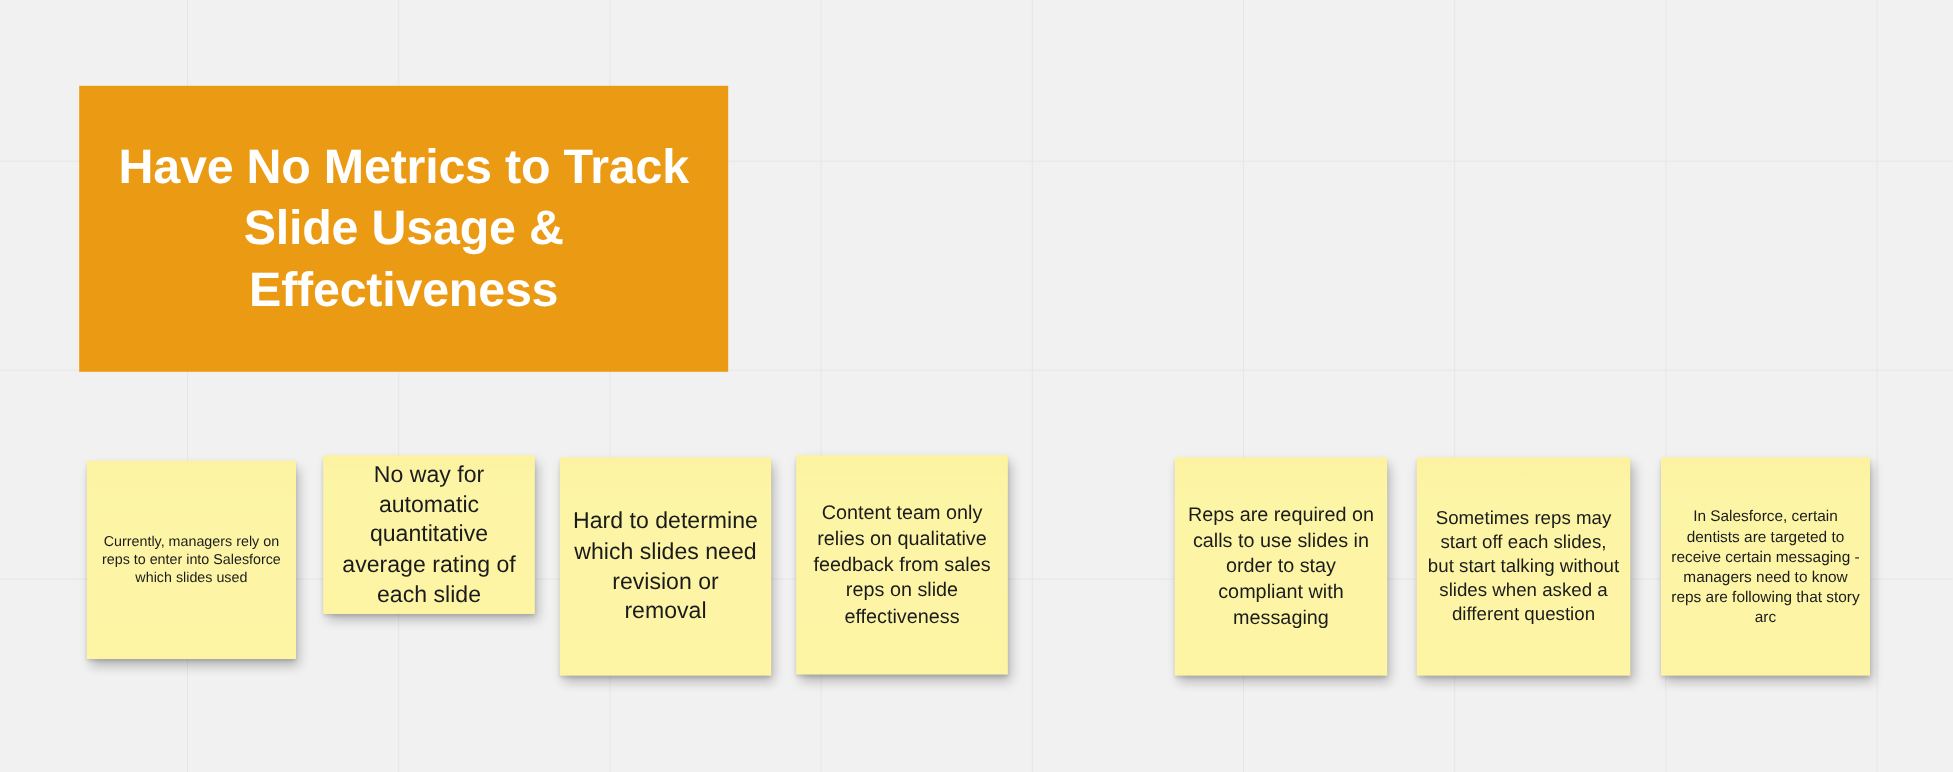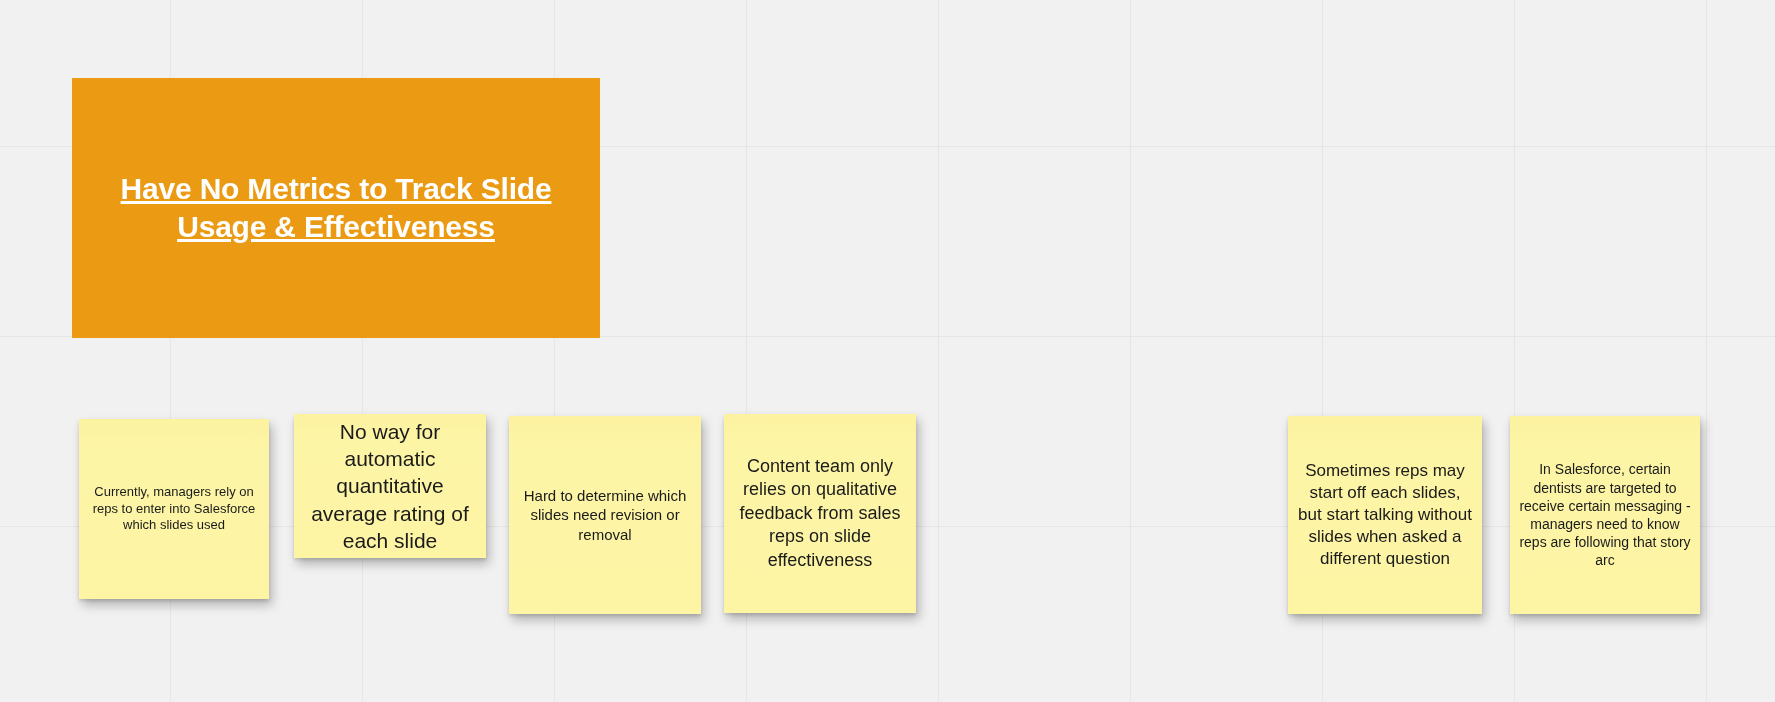--- a/index.html
+++ b/index.html
@@ -38,25 +38,24 @@
     text-align: center;
     color: #ffffff;
     font-weight: bold;
     letter-spacing: -0.2px;
     line-height: 1.28;
     padding: 10px 26px;
   }
   #header-orange {
     left: 72px;
     top: 78px;
-    width: 528px;
+    width: 590px;
     height: 260px;
     background: #eb9a14;
-    font-size: 30px;
-    text-decoration: underline;
+    font-size: 44px;
   }
   #header-purple {
     left: 1063px;
     top: 74px;
     width: 643px;
     height: 264px;
     background: #c640d7;
     font-size: 35px;
   }
   .header-card .title-text {
@@ -77,21 +76,21 @@
     color: #1b1b1b;
     padding: 8px 9px;
     line-height: 1.30;
     box-shadow: 3px 6px 10px rgba(0,0,0,0.26), 0 2px 3px rgba(0,0,0,0.12);
   }
   .sticky .note-text { display: block; width: 100%; }
 
   
   #note-1 { left: 79px;  top: 419px; width: 190px; height: 180px; font-size: 13px; }
   #note-2 { left: 294px; top: 414px; width: 192px; height: 144px; font-size: 21px; }
-  #note-3 { left: 509px; top: 416px; width: 192px; height: 198px; font-size: 15px; }
+  #note-3 { left: 509px; top: 416px; width: 192px; height: 198px; font-size: 21px; }
   #note-4 { left: 724px; top: 414px; width: 192px; height: 199px; font-size: 18px; }
 
   
   #note-5 { left: 1068px; top: 416px; width: 193px; height: 198px; font-size: 18px; }
   #note-6 { left: 1288px; top: 416px; width: 194px; height: 198px; font-size: 17px; }
   #note-7 { left: 1510px; top: 416px; width: 190px; height: 198px; font-size: 14px; }
 </style>
 </head>
 <body>
 
@@ -111,20 +110,23 @@
   </div>
 
   <div class="sticky" id="note-3">
     <span class="note-text">Hard to determine which slides need revision or removal</span>
   </div>
 
   <div class="sticky" id="note-4">
     <span class="note-text">Content team only relies on qualitative feedback from sales reps on slide effectiveness</span>
   </div>
 
+  <div class="sticky" id="note-5">
+    <span class="note-text">Reps are required on calls to use slides in order to stay compliant with messaging</span>
+  </div>
 
   <div class="sticky" id="note-6">
     <span class="note-text">Sometimes reps may start off each slides, but start talking without slides when asked a different question</span>
   </div>
 
   <div class="sticky" id="note-7">
     <span class="note-text">In Salesforce, certain dentists are targeted to receive certain messaging - managers need to know reps are following that story arc</span>
   </div>
 
 </div>

